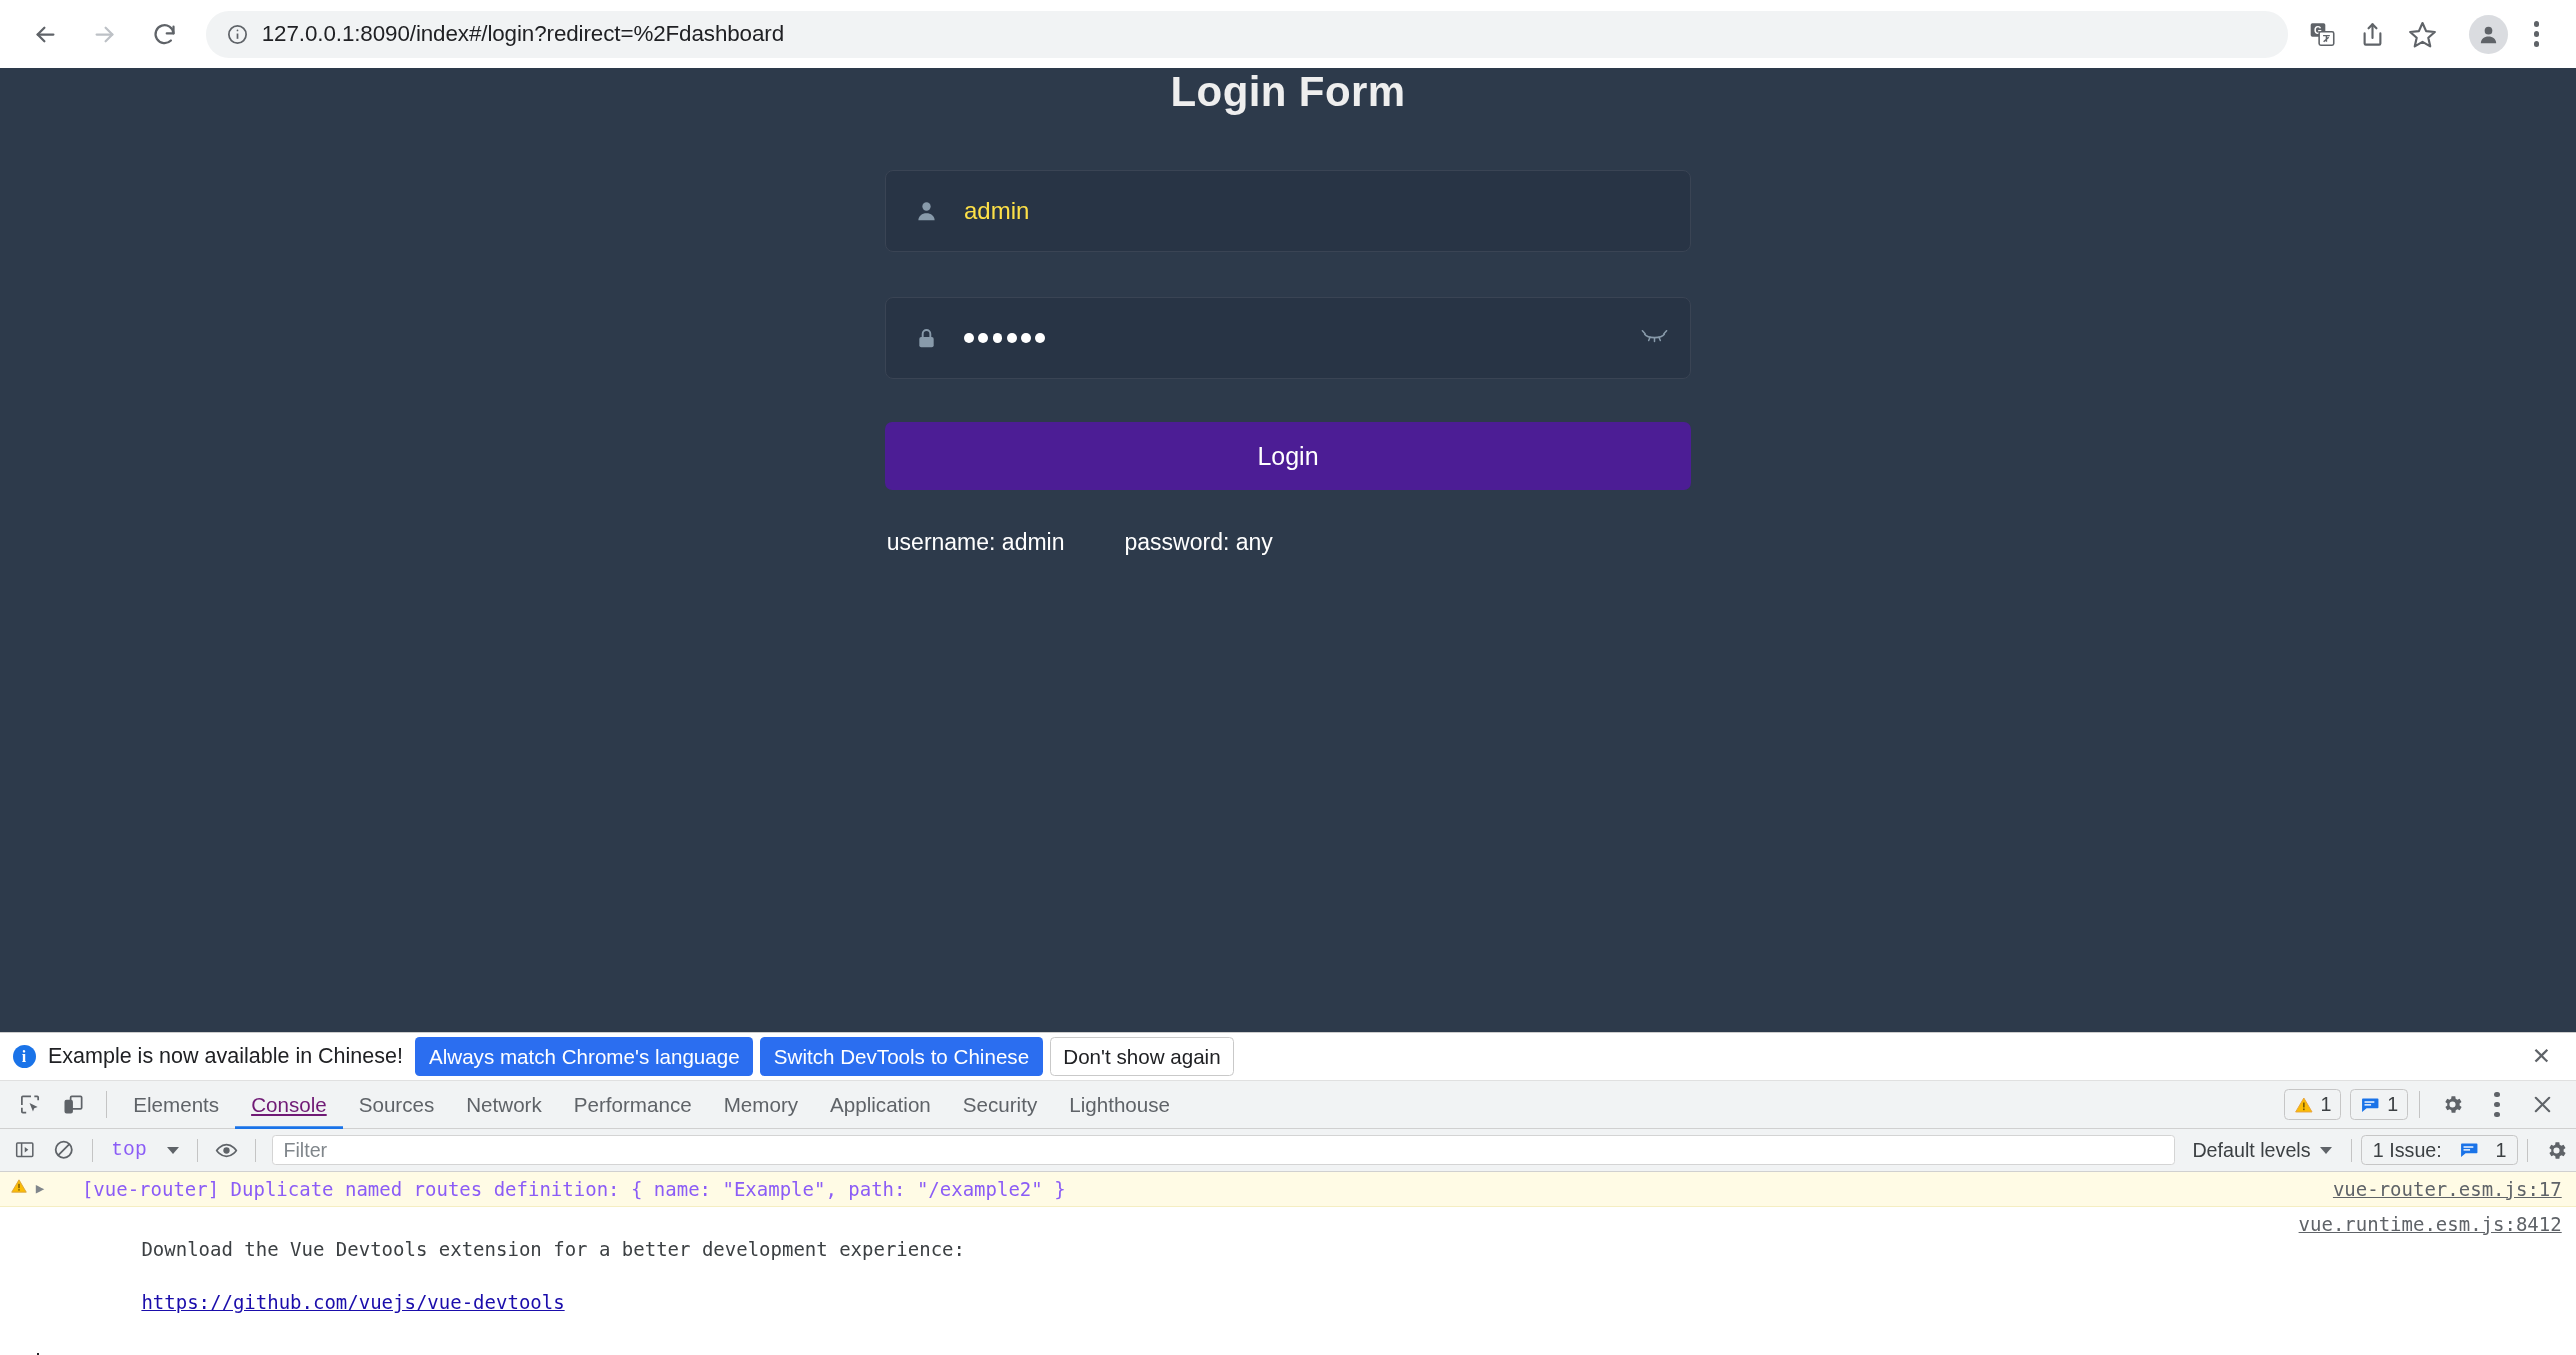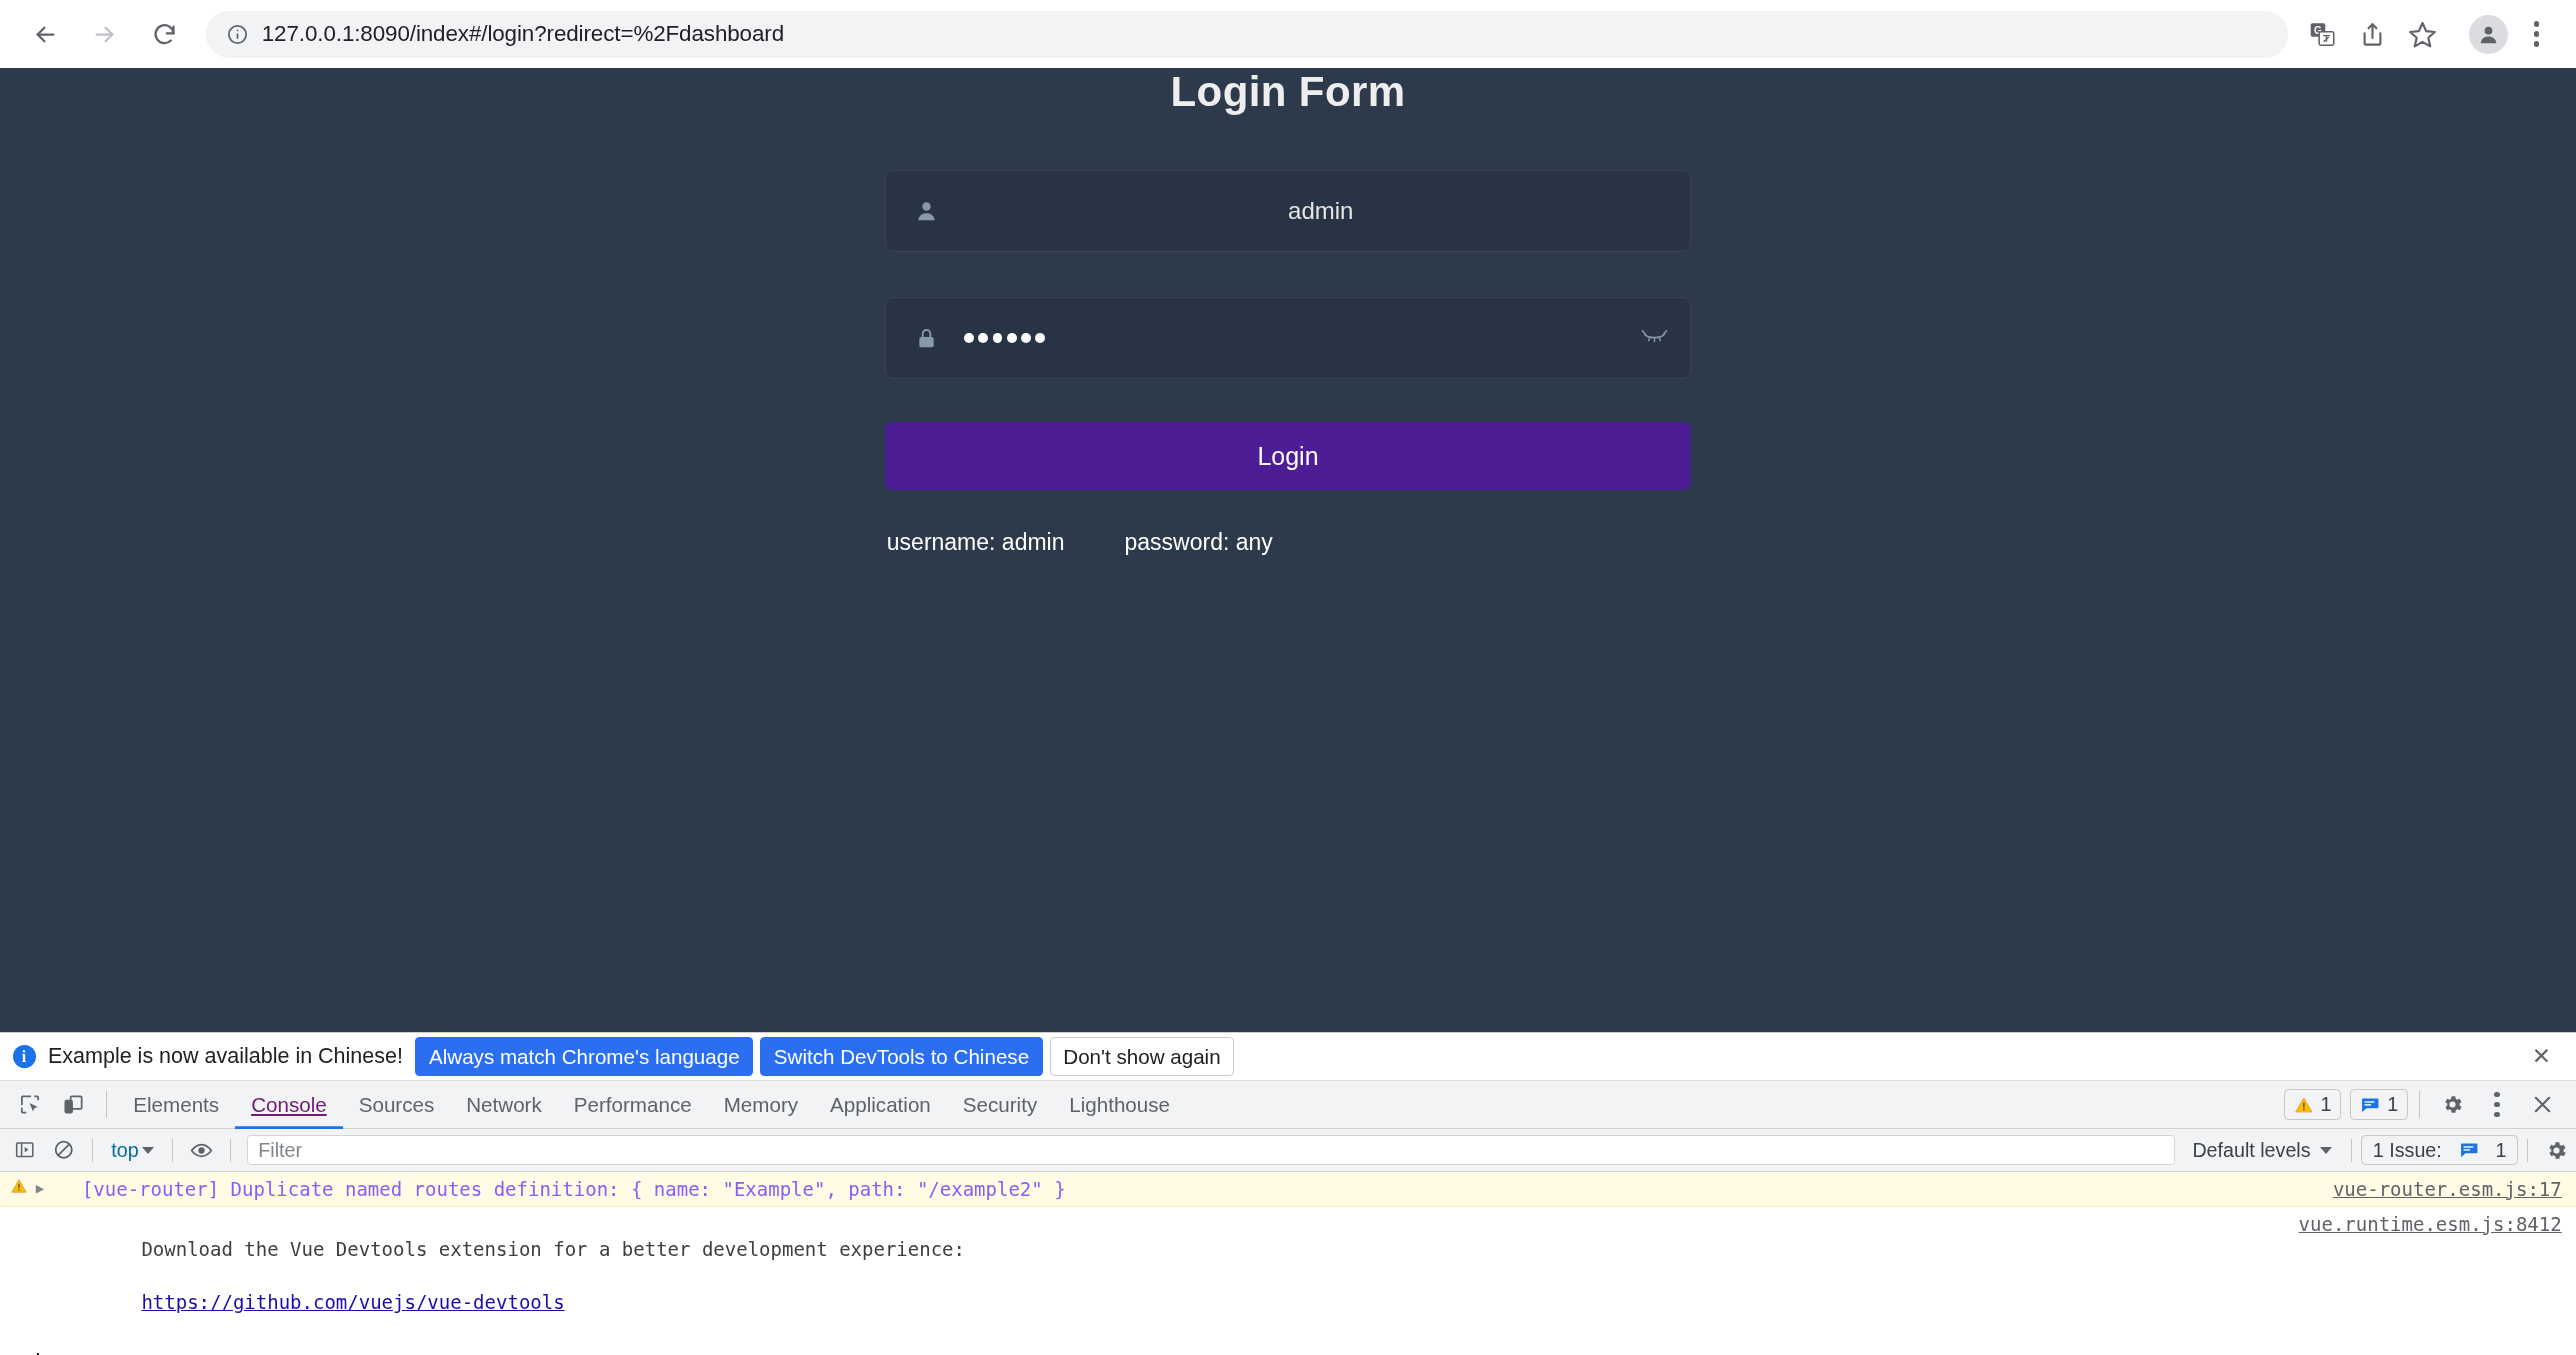--- a/index.html
+++ b/index.html
@@ -105,26 +105,25 @@
     width: 30px; height: 30px;
     flex: 0 0 30px;
     color: #889aaa;
     display:flex;align-items:center;justify-content:center;
   }
   .field-input {
     flex: 1;
     background: transparent;
     border: none;
     outline: none;
-    color: #e5e5e5;
+    color: #fde047;
     font-size: 24px;
     font-family: "Liberation Sans", sans-serif;
     padding-left: 23px;
     min-width: 0;
-    text-align: center;
   }
   .field-input::placeholder { color: #889aaa; }
   .pw-dots {
     flex: 1;
     padding-left: 23px;
     color: #ffffff;
     font-size: 19.7px;
     letter-spacing: 3.6px;
     line-height: 1;
     display: flex;
@@ -269,23 +268,23 @@
     border-bottom: 0.9px solid #d0d0d0;
     padding-left: 5.4px;
   }
   .ctb-sep { width: 0.9px; height: 23px; background: #c4c4c4; margin: 0 9px; }
   .ctb-btn {
     width: 39px; height: 36px;
     display:flex;align-items:center;justify-content:center;
     color: #5f6368; cursor: pointer;
   }
   .ctx-select {
-    display: flex; align-items: center; gap: 3px;
-    font-size: 19.7px; color: #0369a1;
-    padding: 0 9px; cursor: pointer; white-space: nowrap;
+    display: flex; align-items: center; gap: 20px;
+    font-size: 19.7px; color: #8b5cf6;
+    padding: 0 9px; cursor: pointer; white-space: nowrap; font-family: Liberation Mono, monospace;
   }
   .caret { width: 0; height: 0; border-left: 6.3px solid transparent; border-right: 6.3px solid transparent; border-top: 7.2px solid #5f6368; }
   .filter-input {
     flex: 1;
     height: 30px;
     background: #ffffff;
     border: 0.9px solid #d4d4d4;
     border-radius: 3.6px;
     margin: 0 7.2px;
     padding: 0 10.7px;

